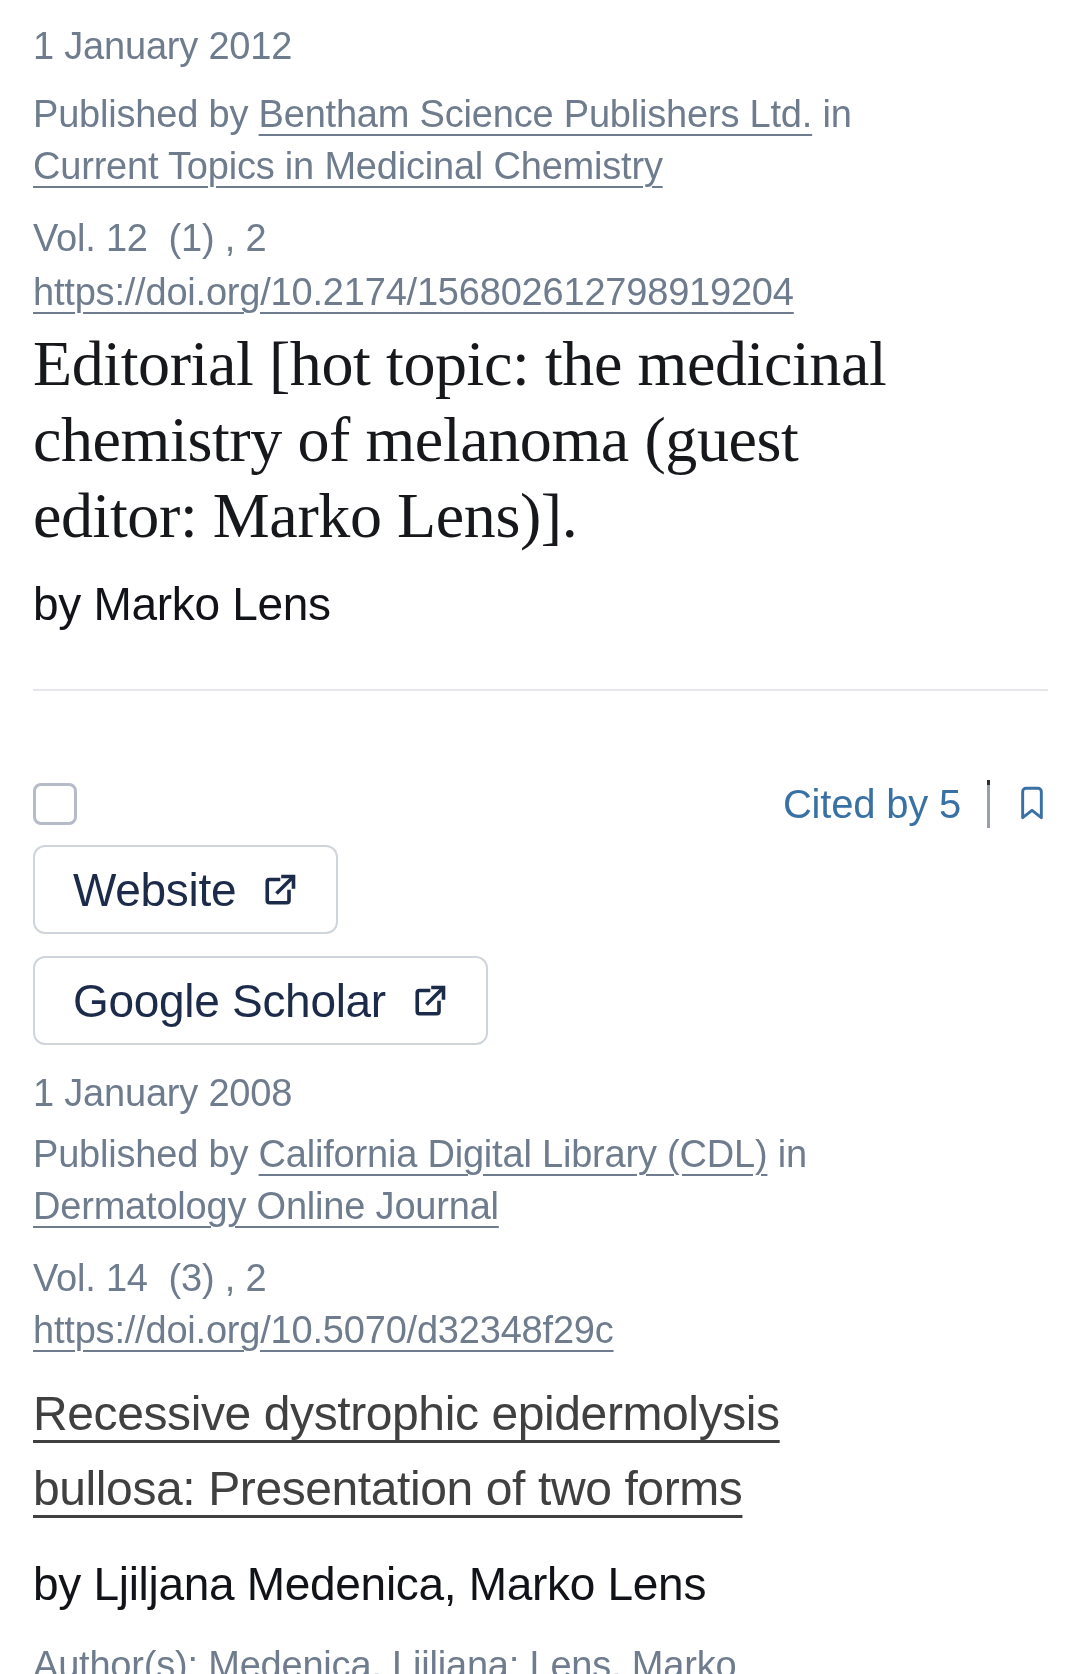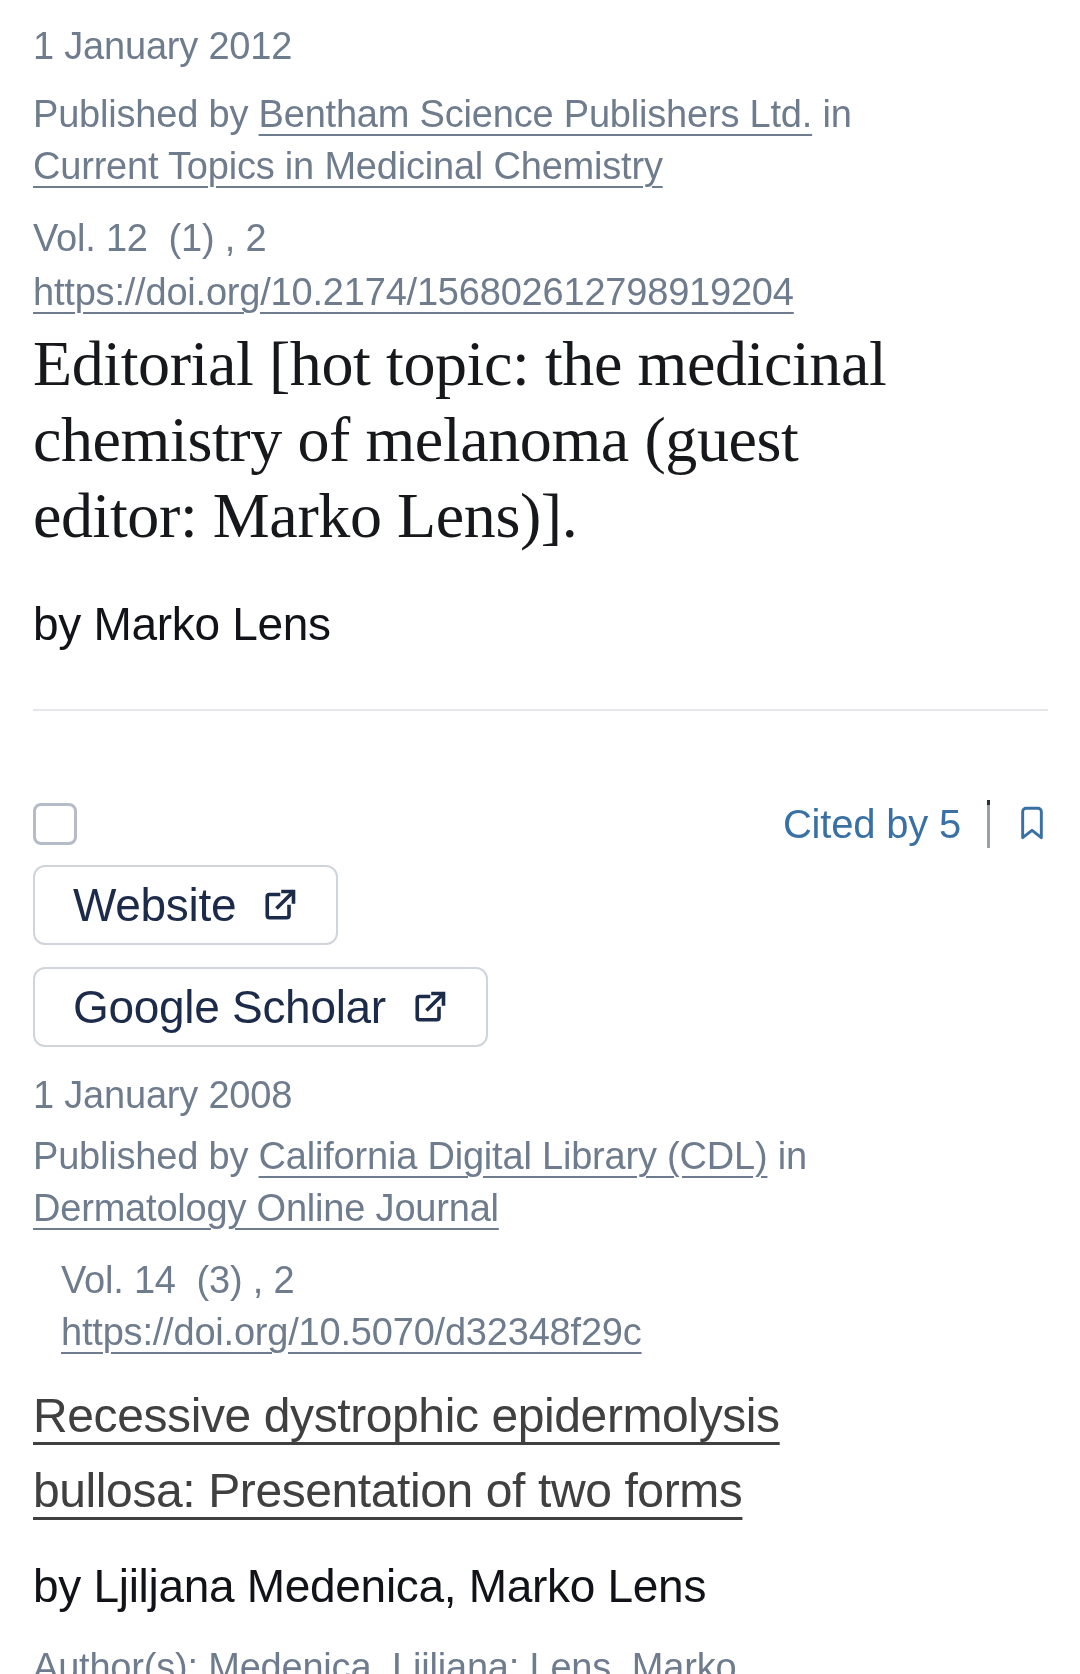--- a/index.html
+++ b/index.html
@@ -16,48 +16,48 @@
 
   .r1-date { margin-bottom:16px; }
   .r1-pub  { margin-bottom:20px; }
   .r1-vol  { margin-bottom:2px; }
 
   .article-title {
     font-size:64px; line-height:76px; font-weight:400; color:#16181c;
     letter-spacing:-0.4px; max-width:920px; margin:8px 0 0 0;font-family:Liberation Serif, serif;
   }
   .byline { font-size:46px; line-height:60px; color:#111318; letter-spacing:-0.3px; }
-  .r1-by { margin-top:40px; }
+  .r1-by { margin-top:20px; }
 
   .divider { border:none; border-top:2px solid #e4e6ea; margin:55px 0 0 0; }
 
   .select-row { margin-top:89px; display:flex; justify-content:space-between; align-items:center;gap:43px; }
   .checkbox {
     width:38px; height:36px; border:3px solid #b5bcc7; border-radius:8px;
     background:#ffffff; cursor:pointer;
   }
   .cited-group { display:flex; align-items:center; gap:26px; }
   .cited-by { font-size:40px; color:#3a71a5; letter-spacing:-0.2px; cursor:pointer; }
   .v-sep { width:3px; height:48px; background:linear-gradient(180deg,#2b2e33 0 11%,#9aa0aa 11%); }
   .bookmark-btn { display:flex; align-items:center; color:#3a71a5; cursor:pointer; background:none; border:none; padding:0; }
 
   .btn-row { margin-top:17px; }
   .btn-row2 { margin-top:22px; }
   .pill-btn {
-    display:inline-flex; align-items:center; gap:26px; height:80px; padding:0 38px;
+    display:inline-flex; align-items:center; gap:26px; height:89px; padding:0 38px;
     border:2px solid #d0d5db; border-radius:12px; background:#ffffff;
     color:#1d2b4a; font-family:"Liberation Sans", sans-serif; font-size:46px;
     letter-spacing:-0.3px; cursor:pointer;
   }
   .pill-btn .icon { display:flex; }
 
   .r2-date { margin-top:22px; }
   .r2-pub  { margin-top:9px; }
   .r2-vol  { margin-top:20px; display:flex; align-items:baseline;flex-direction:column; }
-  .r2-vol a { margin-left:28px; }
+  .r2-vol a { }
 
   .title-link-wrap { margin:20px 0 0 0; max-width:900px; }
   a.article-title-link {
     font-size:48px; line-height:75px; font-weight:400; color:#404040;
     letter-spacing:-0.4px; text-decoration:underline;
     text-decoration-thickness:3px; text-underline-offset:10px; cursor:pointer;
   }
   .r2-by { margin-top:28px; }
   .authors-line { margin-top:25px; }
 </style>

